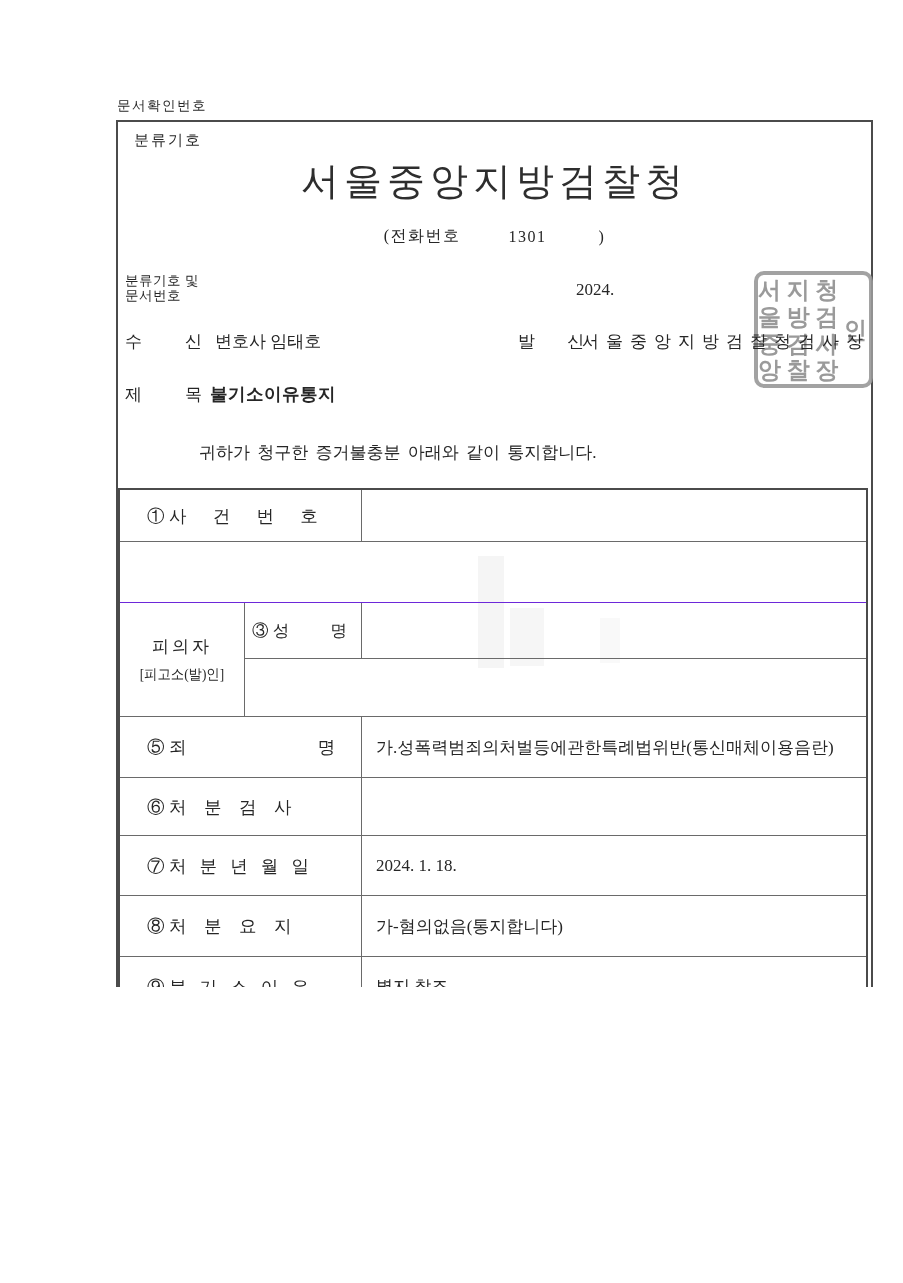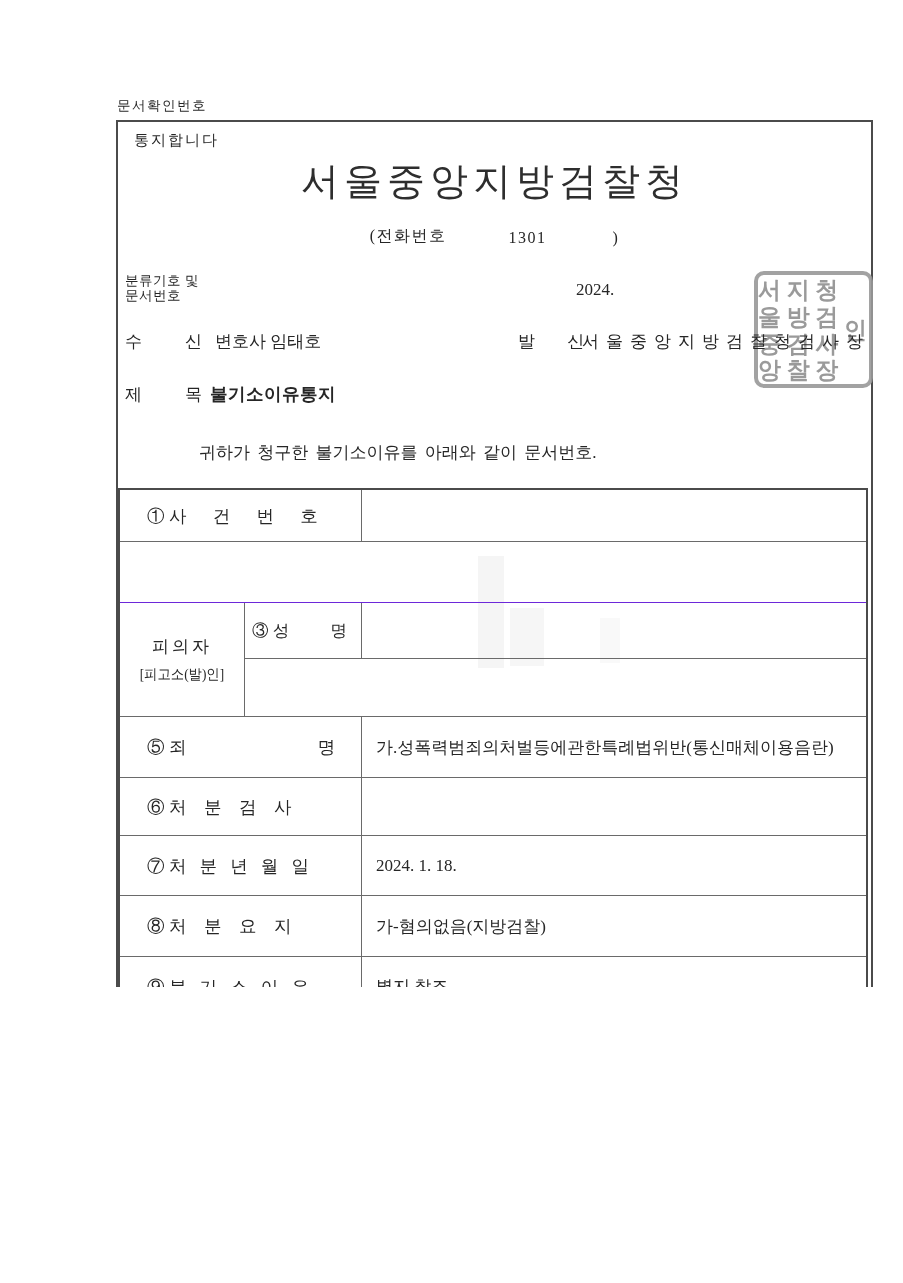--- a/index.html
+++ b/index.html
@@ -6,21 +6,21 @@
   html,body { background:#ffffff; }
   .page {
     position:relative; width:903px; height:987px; background:#ffffff;
     font-family:"Liberation Serif","DejaVu Serif",serif; color:#262626; overflow:hidden;margin-left:40px;
   }
   .abs { position:absolute; }
   .doc-confirm { left:77px; top:97px; font-size:13.5px; letter-spacing:1.5px; }
   .outer-box { left:76px; top:120px; width:757px; height:1037px; border:2px solid #4b4b4b; }
   .issue-no { left:94px; top:131px; font-size:15px; letter-spacing:2px; }
   .title { left:76px; top:156px; width:757px; text-align:center; font-size:38px; letter-spacing:5px; color:#2e2e2e; }
-  .phone-line { left:76px; top:226px; width:757px; display:flex; justify-content:center; align-items:flex-end; font-size:16px; letter-spacing:1.5px;gap:14px; }
+  .phone-line { left:76px; top:226px; width:757px; display:flex; justify-content:center; align-items:center; font-size:16px; letter-spacing:1.5px; }
   .phone-line .gap1 { margin:0 0 0 48px; }
   .phone-line .gap2 { margin:0 0 0 52px; }
   .class-block { left:85px; top:274px; font-size:13.5px; line-height:14.5px; letter-spacing:0.5px; }
   .date-val { left:536px; top:280px; font-size:16px; }
   .line-17 { font-size:17px; }
   .recv-l1 { left:85px; top:330px; }
   .recv-l2 { left:145px; top:330px; }
   .recv-val { left:175px; top:330px;text-align:right; }
   .sender-label { left:478px; top:330px; letter-spacing:14px; z-index:2; }
   .sender-val { left:542px; top:330px; letter-spacing:7px; z-index:2; }
@@ -73,21 +73,21 @@
 </style>
 </head>
 <body>
 
 <div class="page">
 
   <div class="abs doc-confirm">문서확인번호</div>
 
   <div class="abs outer-box"></div>
 
-  <div class="abs issue-no">통지합니다</div>
+  <div class="abs issue-no">분류기호</div>
 
   <div class="abs title">서울중앙지방검찰청</div>
 
   <div class="abs phone-line">
     <span>(전화번호</span>
     <span class="gap1">1301</span>
     <span class="gap2">)</span>
   </div>
 
   <div class="abs class-block">
@@ -108,21 +108,21 @@
     <div class="seal-row">서울중앙</div>
     <div class="seal-row">지방검찰</div>
     <div class="seal-row">청검사장</div>
     <div class="seal-row">인</div>
   </div>
 
   <div class="abs subj-l1 line-17">제</div>
   <div class="abs subj-l2 line-17">목</div>
   <div class="abs subj-val">불기소이유통지</div>
 
-  <div class="abs notice">귀하가 청구한 불기소이유를 아래와 같이 문서번호.</div>
+  <div class="abs notice">귀하가 청구한 증거불충분 아래와 같이 통지합니다.</div>
 
   <div class="abs artifact" style="left:438px;top:556px;width:26px;height:112px;opacity:0.04;"></div>
   <div class="abs artifact" style="left:470px;top:608px;width:34px;height:58px;opacity:0.035;"></div>
   <div class="abs artifact" style="left:560px;top:618px;width:20px;height:45px;opacity:0.025;"></div>
 
   <div class="abs tbl">
 
     <div class="trow h51">
       <div class="lab">① 사      건      번      호</div>
       <div class="val"></div>
@@ -158,21 +158,21 @@
       <div class="val"></div>
     </div>
 
     <div class="trow h60">
       <div class="lab">⑦ 처   분   년   월   일</div>
       <div class="val">2024. 1. 18.</div>
     </div>
 
     <div class="trow h61">
       <div class="lab">⑧ 처    분    요    지</div>
-      <div class="val">가-혐의없음(지방검찰)</div>
+      <div class="val">가-혐의없음(통지합니다)</div>
     </div>
 
     <div class="trow h60">
       <div class="lab">⑨ 불   기   소   이   유</div>
       <div class="val">별지 참조</div>
     </div>
 
 
   </div>
 

